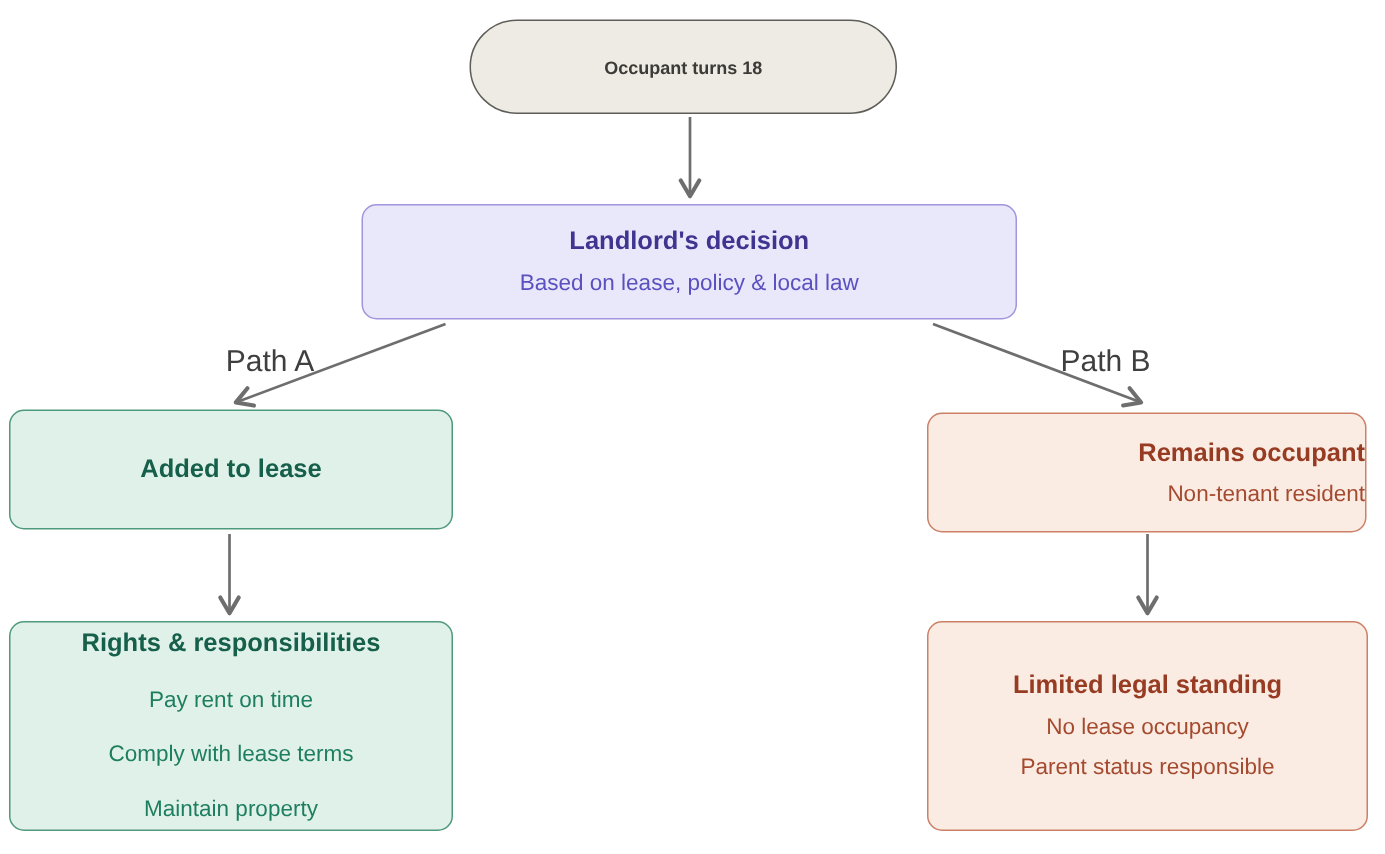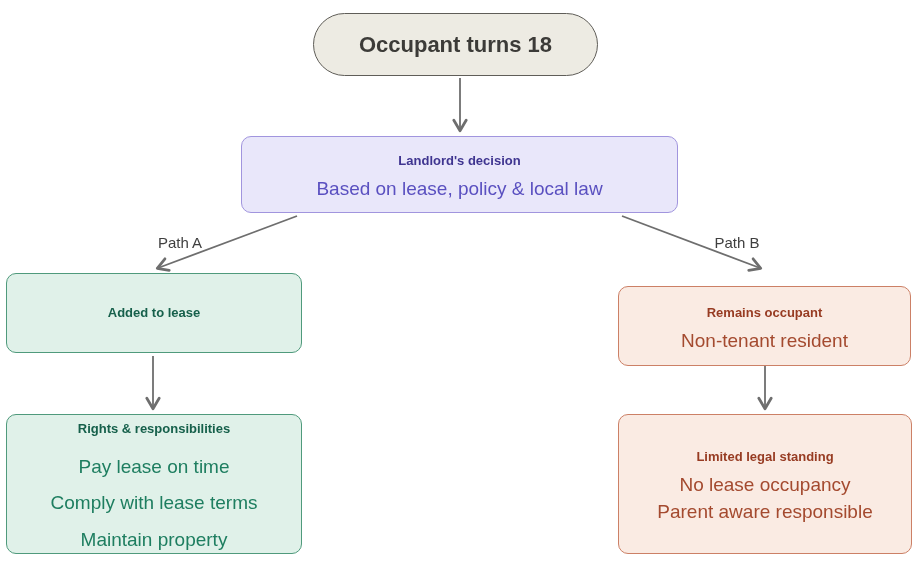--- a/index.html
+++ b/index.html
@@ -15,30 +15,30 @@
   .node {
     position: absolute;
     display: flex;
     flex-direction: column;
     align-items: center;
     justify-content: center;
     text-align: center;
     border-radius: 10px;
     border: 1.5px solid #999;
   }
-  .node .title { font-weight: 700; font-size: 13px; line-height: 28px; }
-  .node .sub, .node .line { font-size: 19px; line-height: 27px; }
+  .node .title { font-weight: 700; font-size: 17px; line-height: 28px; }
+  .node .sub, .node .line { font-size: 15px; line-height: 27px; }
 
   .node-start {
     left: 313px; top: 13px; width: 285px; height: 63px;
     border-radius: 32px;
     background: var(--start_fill);
     border-color: var(--start_border);
   }
-  .node-start .title { color: var(--start_text); font-size: 22px; }
+  .node-start .title { color: var(--start_text); font-size: 12px; }
 
   .node-decision {
     left: 241px; top: 136px; width: 437px; height: 77px;
     background: var(--decision_fill);
     border-color: var(--decision_border);
   }
   .node-decision .title { color: var(--decision_title); }
   .node-decision .sub { color: var(--decision_text); }
 
   .node-green {
@@ -49,28 +49,28 @@
   .node-green .sub, .node-green .line { color: var(--green_text); }
 
   .node-red {
     background: var(--red_fill);
     border-color: var(--red_border);
   }
   .node-red .title { color: var(--red_title); }
   .node-red .sub, .node-red .line { color: var(--red_text); }
 
   .node-added   { left: 6px;   top: 273px; width: 296px; height: 80px; }
-  .node-remains { left: 618px; top: 286px; width: 293px; height: 80px; }
+  .node-remains { left: 618px; top: 275px; width: 293px; height: 80px; align-items: flex-end; }
   .node-rights  { left: 6px;   top: 414px; width: 296px; height: 140px; justify-content: space-between; }
   .node-limited { left: 618px; top: 414px; width: 294px; height: 140px; }
 
   .edge-label {
     position: absolute;
     transform: translate(-50%, -50%);
-    font-size: 15px;
+    font-size: 20px;
     color: var(--path_label);
     white-space: nowrap;
   }
   .edge-label-a { left: 180px; top: 242px; }
   .edge-label-b { left: 737px; top: 242px; }
 </style>
 </head>
 <body>
 
 <div class="canvas">
@@ -106,24 +106,24 @@
     <div class="title">Added to lease</div>
   </div>
 
   <div class="node node-red node-remains">
     <div class="title">Remains occupant</div>
     <div class="sub">Non-tenant resident</div>
   </div>
 
   <div class="node node-green node-rights">
     <div class="title">Rights &amp; responsibilities</div>
-    <div class="line">Pay lease on time</div>
+    <div class="line">Pay rent on time</div>
     <div class="line">Comply with lease terms</div>
     <div class="line">Maintain property</div>
   </div>
 
   <div class="node node-red node-limited">
     <div class="title">Limited legal standing</div>
     <div class="line">No lease occupancy</div>
-    <div class="line">Parent aware responsible</div>
+    <div class="line">Parent status responsible</div>
   </div>
 
 </div>
 
 </body></html>

